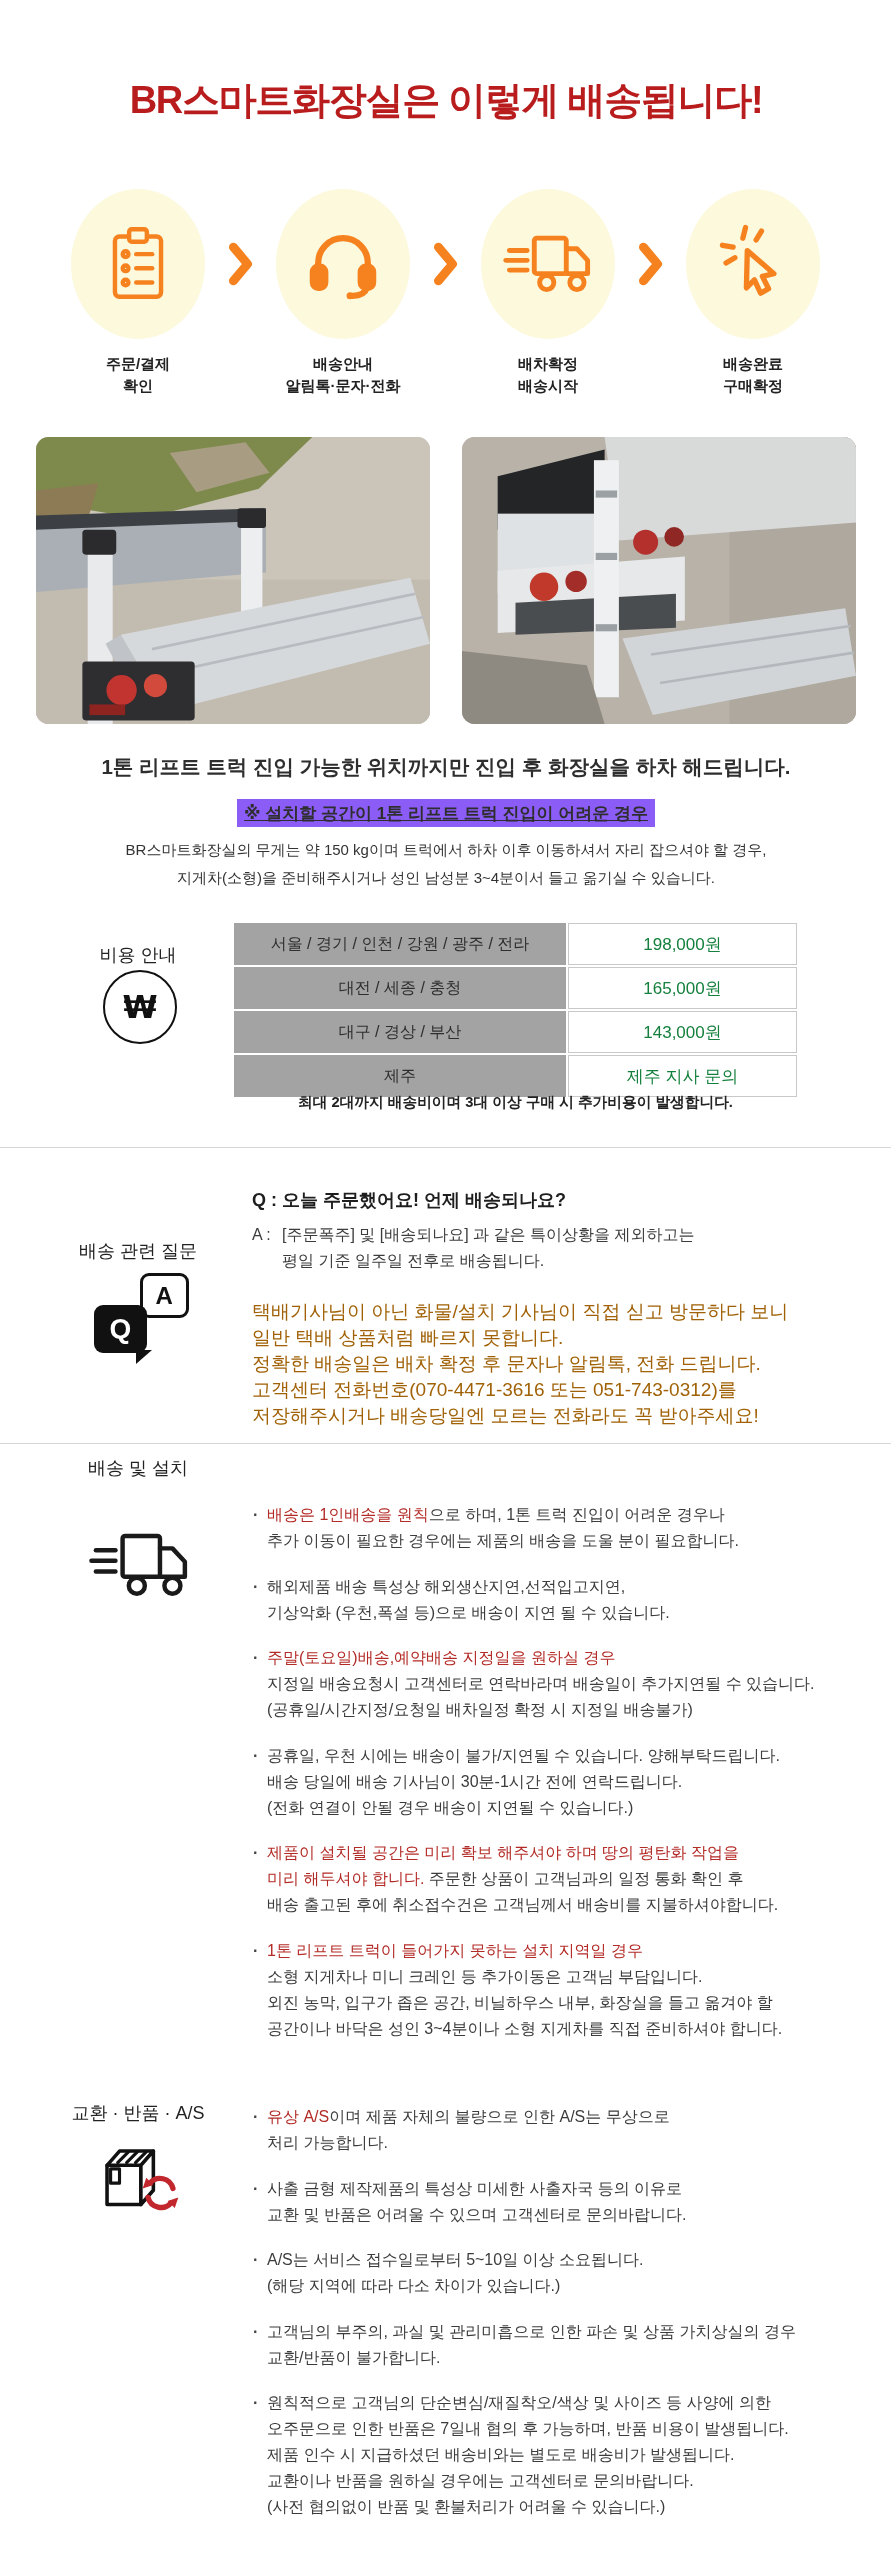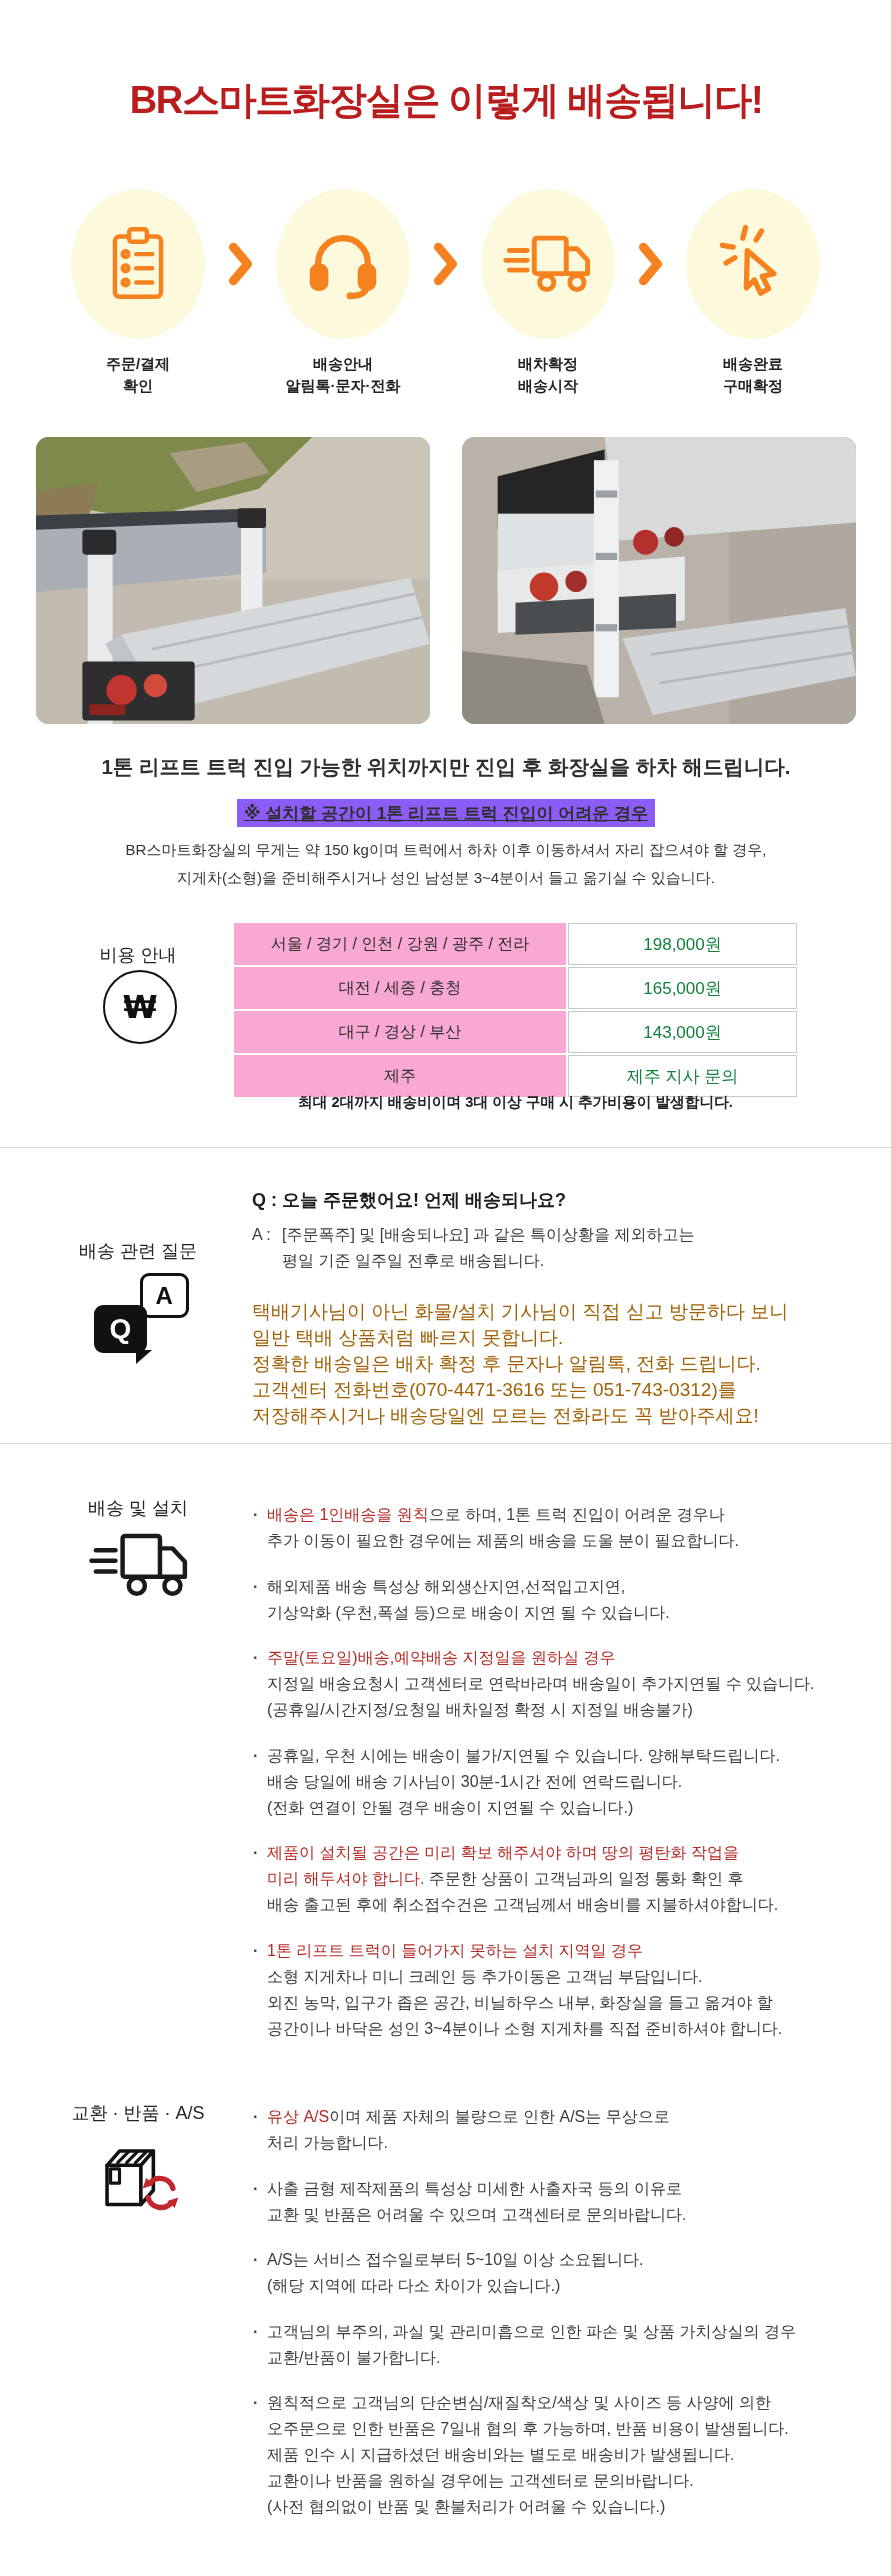--- a/index.html
+++ b/index.html
@@ -30,21 +30,21 @@
   .note-title-wrap{top:799px;left:0;width:892px;text-align:center;}
   .note-title{display:inline-block;background:#8b5cf6;padding:2.7px 7.1px;font-size:17px;font-weight:700;color:#2e2e2e;text-decoration:underline;}
   .note-body{top:836px;left:0;width:892px;text-align:center;font-size:15px;line-height:28px;color:#333;}
 
   
   .pricing-label{top:943px;left:49px;width:178px;text-align:center;font-size:18px;color:#222;}
   .won-circle{top:970px;left:103px;width:70px;height:70px;border:2.7px solid #111;border-radius:50%;
     display:flex;align-items:center;justify-content:center;}
   .price-table{top:921px;left:232px;width:567px;border-collapse:separate;border-spacing:2.7px;}
   .price-table td{height:38px;font-size:16px;text-align:center;vertical-align:middle;}
-  .price-table td.region{background:#f9a8d4;color:#2e2e2e;width:330px;}
+  .price-table td.region{background:#a3a3a3;color:#2e2e2e;width:330px;}
   .price-table td.price{background:#fff;border:0.9px solid #c9c9c9;color:#15803d;font-size:17px;}
   .price-footnote{top:1093px;left:232px;width:567px;text-align:center;font-size:14.7px;color:#222;font-weight:600;}
 
   .divider{left:0;width:892px;height:0;border-top:0.9px solid #d8d8d8;}
 
   
   .qa-label{top:1239px;left:49px;width:178px;text-align:center;font-size:18px;color:#222;}
   .qa-icon{top:1273px;left:94px;width:100px;height:89px;}
   .bubble-a{position:absolute;right:5.3px;top:0;width:43px;height:39px;border:3.6px solid #111;border-radius:9px;
     background:#fff;display:flex;align-items:center;justify-content:center;font-size:24px;font-weight:800;color:#111;}
@@ -52,21 +52,21 @@
     display:flex;align-items:center;justify-content:center;font-size:28px;font-weight:800;color:#fff;}
   .bubble-q::after{content:"";position:absolute;right:-5.3px;bottom:-10.7px;width:0;height:0;
     border-left:16px solid #111;border-bottom:14.3px solid transparent;}
   .qa-content{top:1179px;left:252px;width:615px;margin-top:8px;}
   .qa-question{font-size:18px;font-weight:800;color:#1e1e1e;line-height:27px;}
   .qa-answer{margin-top:8px;display:flex;font-size:16px;line-height:26px;color:#3c3c3c;}
   .qa-answer .prefix{flex:0 0 30px;}
   .qa-paragraph{margin-top:25px;font-size:19px;line-height:26px;color:#a16207;}
 
   
-  .ship-label{top:1496px;left:49px;width:178px;text-align:center;font-size:18px;color:#222;}
+  .ship-label{top:1456px;left:49px;width:178px;text-align:center;font-size:18px;color:#222;}
   .ship-icon{top:1527px;left:87px;}
   .ret-label{top:2101px;left:49px;width:178px;text-align:center;font-size:18px;color:#222;}
   .ret-icon{top:2133px;left:91px;}
 
   ul.bullets{list-style:none;margin:0;padding:0;width:615px;}
   ul.bullets li{position:relative;padding-left:15px;margin-bottom:19.6px;font-size:16px;line-height:26px;color:#3c3c3c;}
   ul.bullets li::before{content:"·";position:absolute;left:0.9px;top:0;color:#444;font-weight:700;}
   .ship-bullets{top:1502px;left:252px;}
   .ret-bullets{top:2104px;left:252px;}
 </style>

